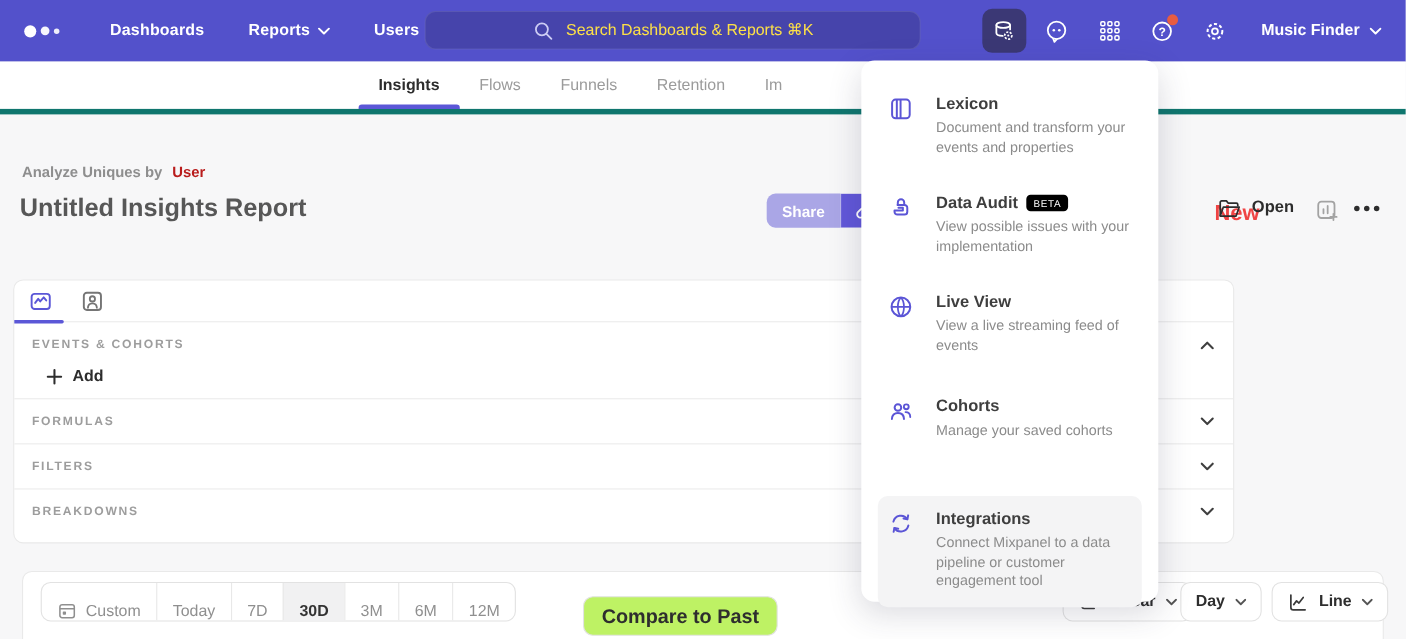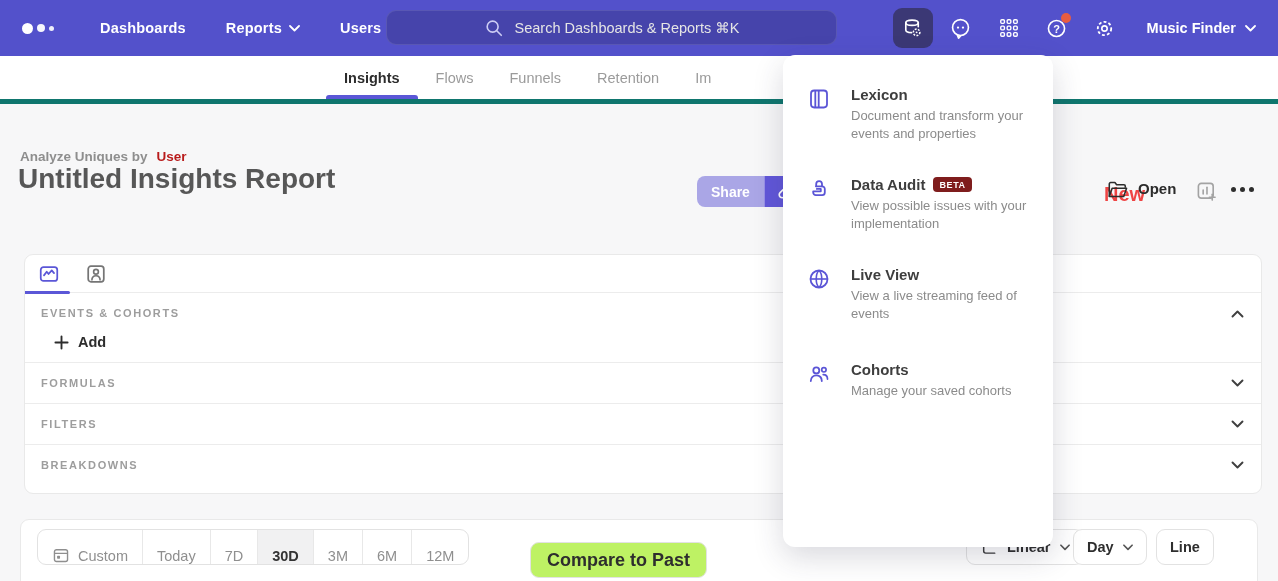--- a/index.html
+++ b/index.html
@@ -25,21 +25,21 @@
   .nav-item {
     color:#fff; font-size:14.5px; font-weight:700; letter-spacing:.2px;
     padding:0 20px; height:56px; display:flex; align-items:center; gap:7px; cursor:pointer;
   }
   .search-pill {
     position:absolute; left:386px; top:10px; width:451px; height:35px;
     background:rgba(0,0,0,0.155); border:1px solid rgba(255,255,255,0.10);
     border-radius:10px; display:flex; align-items:center; justify-content:center; gap:11px;
     cursor:text;
   }
-  .search-pill span { color:#e5e5e5; font-size:14.5px; }
+  .search-pill span { color:#fde047; font-size:14.5px; }
   .nav-right { position:absolute; right:0; top:0; height:56px; display:flex; align-items:center; }
   .nav-iconbtn {
     width:40px; height:40px; border-radius:9px; display:flex; align-items:center;
     justify-content:center; margin-right:8px; cursor:pointer;
   }
   .nav-iconbtn.active { background:#3b3875; }
   .help-wrap { position:relative; }
   .help-dot {
     position:absolute; top:5px; right:6px; width:10px; height:10px; border-radius:50%;
     background:#e85c41;
@@ -62,21 +62,21 @@
   .tab.active::after {
     content:""; position:absolute; left:0; right:0; bottom:0; height:4px;
     background:#5b57d7; border-radius:3px 3px 0 0;
   }
 
   
   .analyze-row { position:absolute; left:20px; top:149px; font-size:13.5px; display:flex; gap:9px; }
   .analyze-prefix { color:#8e8e8e; font-weight:600; }
   .analyze-value { color:#b91c1c; font-weight:700; cursor:pointer; }
   .report-title {
-    position:absolute; left:18px; top:163px; font-size:28px; font-weight:700; color:#575757;
+    position:absolute; left:18px; top:175px; font-size:23px; font-weight:700; color:#575757;
     cursor:text;
   }
   .share-group { position:absolute; left:697px; top:176px; height:31px; display:flex; }
   .share-main {
     background:#aaa6e6; color:#fff; font-size:14px; font-weight:700;
     border-radius:8px 0 0 8px; padding:0 14px; display:flex; align-items:center; cursor:pointer;
   }
   .share-link {
     background:#6157d9; width:42px; border-radius:0 8px 8px 0;
     display:flex; align-items:center; justify-content:center; cursor:pointer;
@@ -84,21 +84,21 @@
   }
   .new-label { position:absolute; left:1104px; top:183px; font-size:20px; font-weight:700; color:#ef4444; cursor:pointer; }
   .open-group { position:absolute; left:1107px; top:180px; display:flex; gap:10px; cursor:pointer; }
   .open-group span { font-size:15px; font-weight:700; color:#2c2c2c; }
   .board-add { position:absolute; left:1196px; top:181px; cursor:pointer; }
   .more-dots { position:absolute; left:1231px; top:187px; display:flex; gap:4px; cursor:pointer; }
   .more-dots i { width:5px; height:5px; border-radius:50%; background:#2e2e2e; display:block; }
 
   
   .query-panel {
-    position:absolute; left:24px; top:254px; width:1238px; height:240px;
+    position:absolute; left:12px; top:254px; width:1110px; height:240px;
     background:#fff; border:1px solid #e9e9e9; border-radius:9px;
   }
   .icon-tabs {
     position:relative; height:38px; border-bottom:1px solid #ececec;
     display:flex; align-items:center; gap:25px; padding-left:13px;
   }
   .icon-tab { cursor:pointer; display:flex; }
   .icon-tabs .underline {
     position:absolute; left:0; bottom:-2px; width:45px; height:3px; background:#5b57d7;
     border-radius:0 2px 2px 0;
@@ -138,40 +138,40 @@
     padding:0 16px; border:1px solid #e2e2e2; border-radius:9px; font-size:18px;
     font-weight:700; color:#2e2e2e; cursor:pointer; background:#bef264;
   }
   .ctl-btn {
     position:absolute; top:9px; height:36px; display:flex; align-items:center; gap:9px;
     padding:0 13px; border:1px solid #e2e2e2; border-radius:9px; font-size:14.5px;
     font-weight:700; color:#2e2e2e; cursor:pointer; background:#fff;
   }
   .btn-linear { left:945px; }
   .btn-day { left:1052px; }
-  .btn-line { left:1135px;flex-direction:column; }
+  .btn-line { left:1135px; }
 
   
   .apps-menu {
     position:absolute; left:783px; top:55px; width:270px; height:492px;
     background:#fff; border-radius:12px; box-shadow:0 10px 30px rgba(45,45,70,.18);
     z-index:50; padding-top:31px;
   }
   .menu-item {
     display:flex; gap:20px; padding:0 24px; height:90px; align-items:flex-start; cursor:pointer;
   }
   .menu-item.tall { height:95px; }
   .menu-item.highlight {
     background:#f4f4f5; border-radius:9px; margin:0 15px; padding:12px 9px 12px 9px;
     height:101px;
   }
   .menu-icon { flex:0 0 24px; margin-top:1px; }
   .menu-title { font-size:15px; font-weight:700; color:#3e3e3e; display:flex; align-items:center; gap:8px; }
   .menu-badge {
-    background:#7f1d1d; color:#fff; font-size:9px; font-weight:700; letter-spacing:.6px;
+    background:#000000; color:#fff; font-size:9px; font-weight:400; letter-spacing:.6px;
     padding:2.5px 6px; border-radius:4px;
   }
   .menu-desc { font-size:13px; color:#8b8b8b; line-height:1.36; margin-top:4px; max-width:178px; }
 </style>
 </head>
 <body>
 
 <div class="topnav">
   <div class="logo">
       <i></i>
@@ -506,14 +506,28 @@
       <path d="M16.2 12.6 c2.7 0 4.3 1.8 4.3 4.5" fill="none" stroke="#5b55d6" stroke-width="1.7" stroke-linecap="round"></path>
     </svg>
     <div>
       <div class="menu-title">
           <span>Cohorts</span>
         </div>
       <div class="menu-desc">Manage your saved cohorts</div>
     </div>
   </div>
 
+  <div class="menu-item highlight">
+    <svg class="menu-icon" width="24" height="24" viewBox="0 0 24 24">
+      <path d="M5.2 10.2 a7 7 0 0 1 12.6 -2.3" fill="none" stroke="#5b55d6" stroke-width="1.8" stroke-linecap="round"></path>
+      <polyline points="18.6,4.5 17.9,8.1 14.4,7.3" fill="none" stroke="#5b55d6" stroke-width="1.8" stroke-linecap="round" stroke-linejoin="round"></polyline>
+      <path d="M18.8 13.8 a7 7 0 0 1 -12.6 2.3" fill="none" stroke="#5b55d6" stroke-width="1.8" stroke-linecap="round"></path>
+      <polyline points="5.4,19.5 6.1,15.9 9.6,16.7" fill="none" stroke="#5b55d6" stroke-width="1.8" stroke-linecap="round" stroke-linejoin="round"></polyline>
+    </svg>
+    <div>
+      <div class="menu-title">
+          <span>Integrations</span>
+        </div>
+      <div class="menu-desc">Connect Mixpanel to a data pipeline or customer engagement tool</div>
+    </div>
+  </div>
 
 </div>
 
 </body></html>

